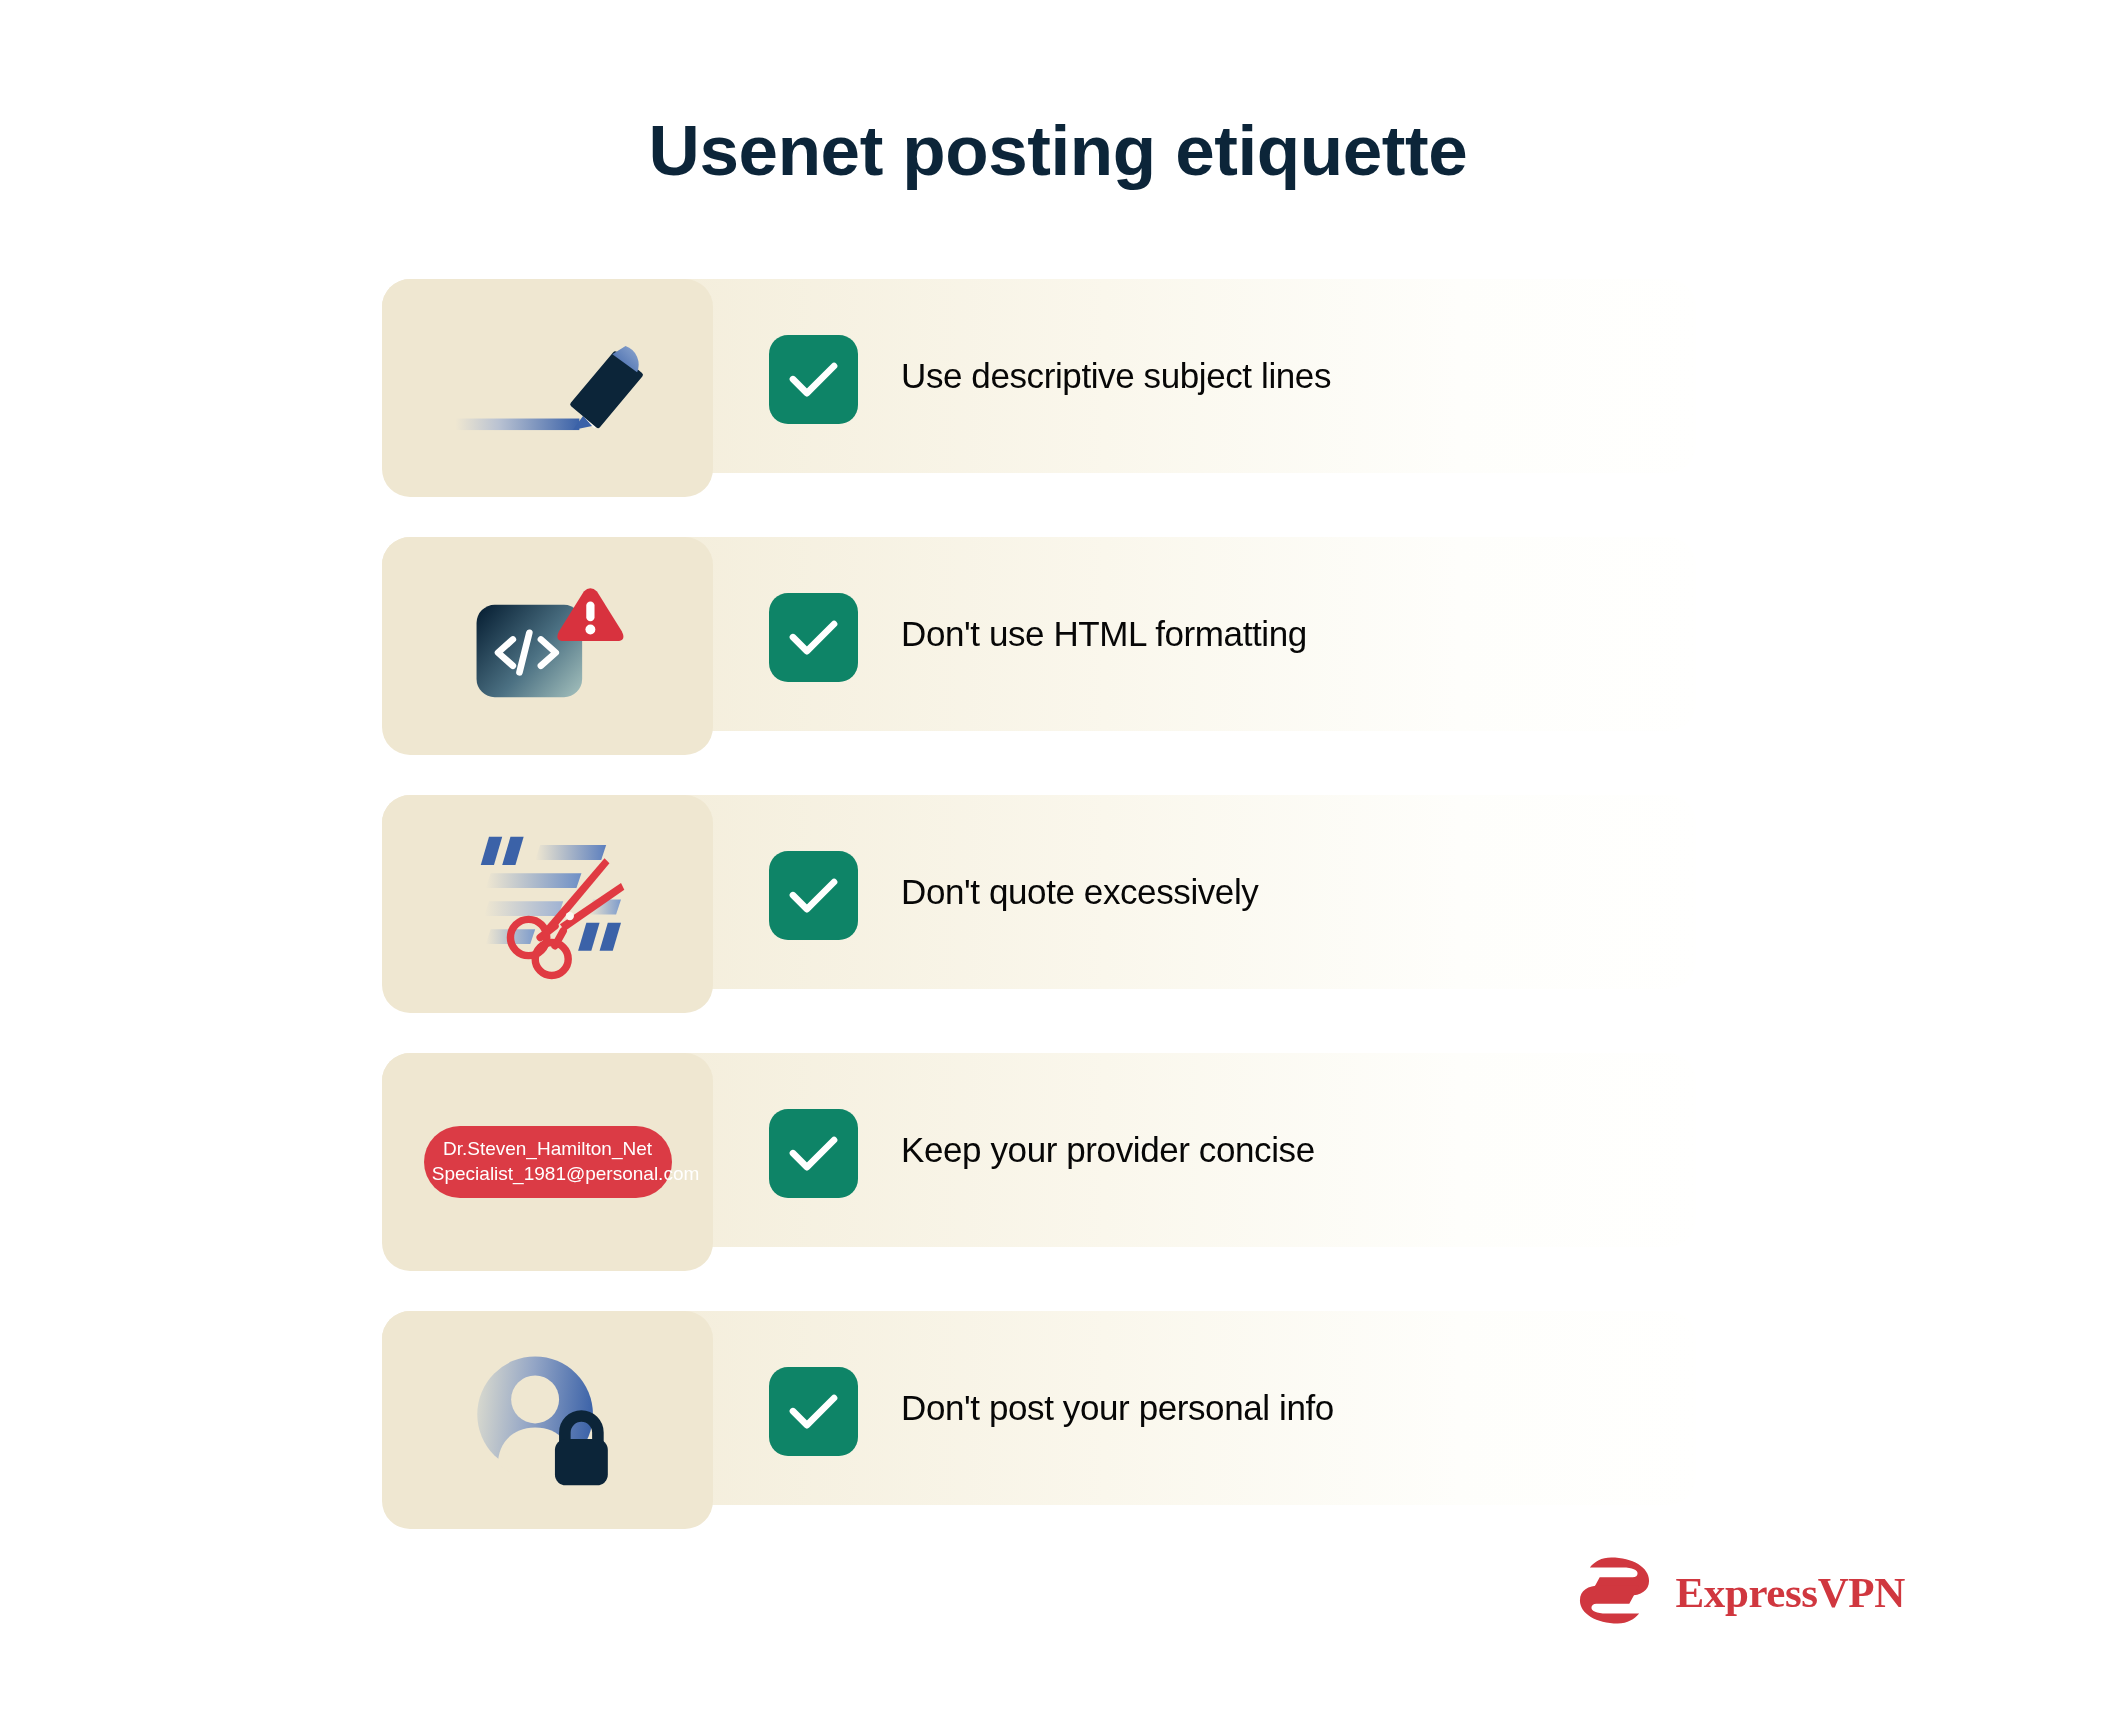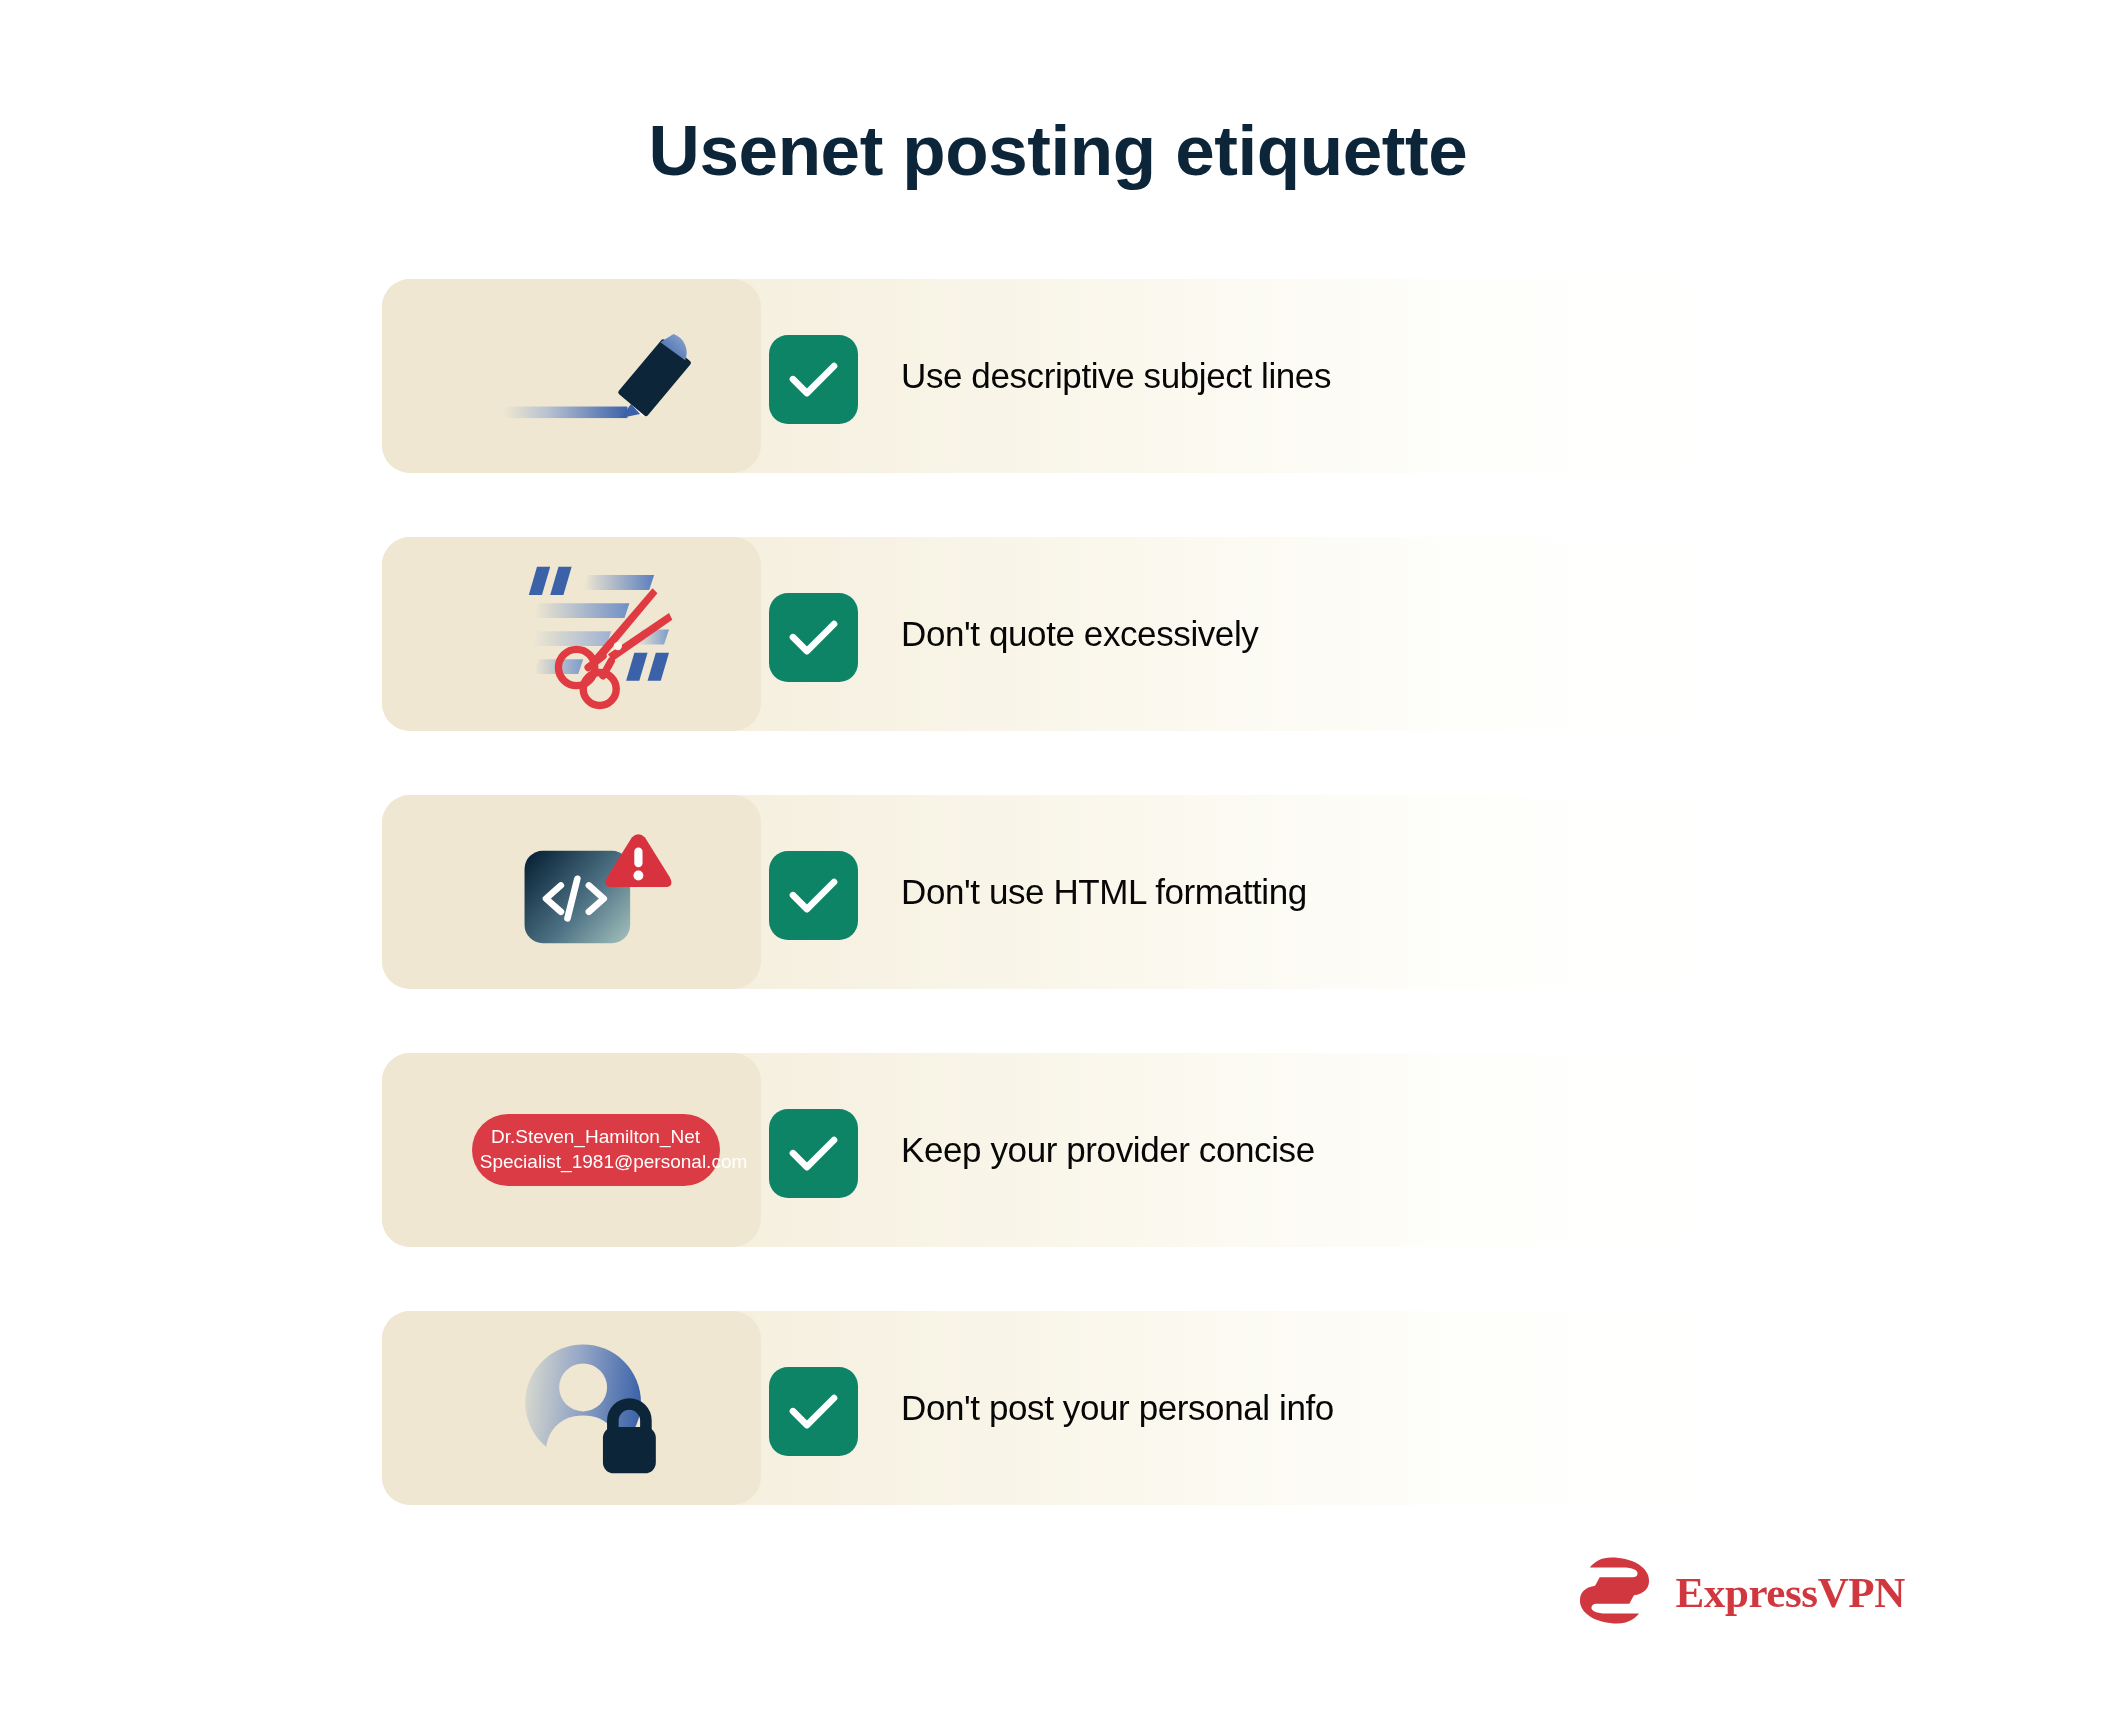--- a/index.html
+++ b/index.html
@@ -55,28 +55,27 @@
     align-items: center;
   }
   .row:last-child { margin-bottom: 0; }
 
   
   .icon-panel {
     position: absolute;
     left: 0;
     top: 0;
     width: 331px;
-    height: 194px;
+    height: 218px;
     border-radius: 28px;
     background: #EFE7D1;
     display: flex;
     align-items: center;
     justify-content: center;
     overflow: visible;
-    padding-left: 48px;
   }
   .icon-panel svg { display: block; }
 
   
   .checkbox {
     position: absolute;
     left: 387px;
     top: 56px;
     width: 89px;
     height: 89px;
@@ -172,76 +171,20 @@
         <svg width="51" height="38" viewBox="0 0 62 46">
           <path d="M6 22 L23 39 L56 6" stroke="#ffffff" stroke-width="8" fill="none" stroke-linecap="round" stroke-linejoin="round"></path>
         </svg>
       </div>
       <div class="row-label">Use descriptive subject lines</div>
     </div>
 
     <div class="row">
       <div class="icon-panel">
         <span>
-          <svg width="178" height="165" viewBox="0 0 215 200">
-            <defs>
-              <linearGradient id="lg2a" x1="0" y1="0" x2="1" y2="0">
-                <stop offset="0%" stop-color="#EFE7D1"></stop>
-                <stop offset="100%" stop-color="#5C7FBE"></stop>
-              </linearGradient>
-              <linearGradient id="lg2b" x1="0" y1="0" x2="1" y2="0">
-                <stop offset="0%" stop-color="#EFE7D1"></stop>
-                <stop offset="100%" stop-color="#6E8FC6"></stop>
-              </linearGradient>
-              <linearGradient id="lg2c" x1="0" y1="0" x2="1" y2="0">
-                <stop offset="0%" stop-color="#EFE7D1"></stop>
-                <stop offset="100%" stop-color="#9FB2D3"></stop>
-              </linearGradient>
-              <linearGradient id="lg2d" x1="0" y1="0" x2="1" y2="0">
-                <stop offset="0%" stop-color="#EFE7D1"></stop>
-                <stop offset="100%" stop-color="#7D9BCB"></stop>
-              </linearGradient>
-            </defs>
-
-            <path d="M36 18 L52 18 L42 52 L26 52 Z" fill="#3B62A8"></path>
-            <path d="M62 18 L78 18 L68 52 L52 52 Z" fill="#3B62A8"></path>
-
-            <path d="M98 28 L178 28 L172 46 L92 46 Z" fill="url(#lg2a)"></path>
-            <path d="M38 62 L148 62 L142 80 L32 80 Z" fill="url(#lg2b)"></path>
-            <path d="M36 96 L126 96 L120 114 L30 114 Z" fill="url(#lg2c)"></path>
-            <path d="M38 130 L92 130 L86 148 L32 148 Z" fill="url(#lg2d)"></path>
-            <path d="M162 94 L196 94 L190 112 L156 112 Z" fill="url(#lg2d)"></path>
-
-            <path d="M154 122 L170 122 L160 156 L144 156 Z" fill="#3B62A8"></path>
-            <path d="M180 122 L196 122 L186 156 L170 156 Z" fill="#3B62A8"></path>
-
-            <path d="M176 44 L182 50 L112 134 L104 128 Z" fill="#E03A42"></path>
-            <path d="M196 74 L200 82 L128 132 L122 124 Z" fill="#E03A42"></path>
-
-            <circle cx="134" cy="114" r="5" fill="#FBF8F0"></circle>
-
-            <path d="M116 126 L98 140" stroke="#E03A42" stroke-width="9" stroke-linecap="round"></path>
-            <path d="M126 132 L116 150" stroke="#E03A42" stroke-width="9" stroke-linecap="round"></path>
-
-            <circle cx="84" cy="140" r="22" fill="none" stroke="#E03A42" stroke-width="9"></circle>
-            <circle cx="112" cy="166" r="20" fill="none" stroke="#E03A42" stroke-width="9"></circle>
-          </svg>
-        </span>
-      </div>
-      <div class="checkbox">
-        <svg width="51" height="38" viewBox="0 0 62 46">
-          <path d="M6 22 L23 39 L56 6" stroke="#ffffff" stroke-width="8" fill="none" stroke-linecap="round" stroke-linejoin="round"></path>
-        </svg>
-      </div>
-      <div class="row-label">Don't quote excessively</div>
-    </div>
-
-    <div class="row">
-      <div class="icon-panel">
-        <span>
           <svg width="165" height="132" viewBox="0 0 200 160">
             <defs>
               <linearGradient id="codeGrad" x1="0" y1="0.15" x2="1" y2="0.9">
                 <stop offset="0%" stop-color="#0C2539"></stop>
                 <stop offset="55%" stop-color="#4C7183"></stop>
                 <stop offset="100%" stop-color="#9DBAB8"></stop>
               </linearGradient>
             </defs>
 
             <rect x="14" y="30" width="128" height="112" rx="22" fill="url(#codeGrad)"></rect>
@@ -255,20 +198,76 @@
             <circle cx="152" cy="60" r="6" fill="#ffffff"></circle>
           </svg>
         </span>
       </div>
       <div class="checkbox">
         <svg width="51" height="38" viewBox="0 0 62 46">
           <path d="M6 22 L23 39 L56 6" stroke="#ffffff" stroke-width="8" fill="none" stroke-linecap="round" stroke-linejoin="round"></path>
         </svg>
       </div>
       <div class="row-label">Don't use HTML formatting</div>
+    </div>
+
+    <div class="row">
+      <div class="icon-panel">
+        <span>
+          <svg width="178" height="165" viewBox="0 0 215 200">
+            <defs>
+              <linearGradient id="lg2a" x1="0" y1="0" x2="1" y2="0">
+                <stop offset="0%" stop-color="#EFE7D1"></stop>
+                <stop offset="100%" stop-color="#5C7FBE"></stop>
+              </linearGradient>
+              <linearGradient id="lg2b" x1="0" y1="0" x2="1" y2="0">
+                <stop offset="0%" stop-color="#EFE7D1"></stop>
+                <stop offset="100%" stop-color="#6E8FC6"></stop>
+              </linearGradient>
+              <linearGradient id="lg2c" x1="0" y1="0" x2="1" y2="0">
+                <stop offset="0%" stop-color="#EFE7D1"></stop>
+                <stop offset="100%" stop-color="#9FB2D3"></stop>
+              </linearGradient>
+              <linearGradient id="lg2d" x1="0" y1="0" x2="1" y2="0">
+                <stop offset="0%" stop-color="#EFE7D1"></stop>
+                <stop offset="100%" stop-color="#7D9BCB"></stop>
+              </linearGradient>
+            </defs>
+
+            <path d="M36 18 L52 18 L42 52 L26 52 Z" fill="#3B62A8"></path>
+            <path d="M62 18 L78 18 L68 52 L52 52 Z" fill="#3B62A8"></path>
+
+            <path d="M98 28 L178 28 L172 46 L92 46 Z" fill="url(#lg2a)"></path>
+            <path d="M38 62 L148 62 L142 80 L32 80 Z" fill="url(#lg2b)"></path>
+            <path d="M36 96 L126 96 L120 114 L30 114 Z" fill="url(#lg2c)"></path>
+            <path d="M38 130 L92 130 L86 148 L32 148 Z" fill="url(#lg2d)"></path>
+            <path d="M162 94 L196 94 L190 112 L156 112 Z" fill="url(#lg2d)"></path>
+
+            <path d="M154 122 L170 122 L160 156 L144 156 Z" fill="#3B62A8"></path>
+            <path d="M180 122 L196 122 L186 156 L170 156 Z" fill="#3B62A8"></path>
+
+            <path d="M176 44 L182 50 L112 134 L104 128 Z" fill="#E03A42"></path>
+            <path d="M196 74 L200 82 L128 132 L122 124 Z" fill="#E03A42"></path>
+
+            <circle cx="134" cy="114" r="5" fill="#FBF8F0"></circle>
+
+            <path d="M116 126 L98 140" stroke="#E03A42" stroke-width="9" stroke-linecap="round"></path>
+            <path d="M126 132 L116 150" stroke="#E03A42" stroke-width="9" stroke-linecap="round"></path>
+
+            <circle cx="84" cy="140" r="22" fill="none" stroke="#E03A42" stroke-width="9"></circle>
+            <circle cx="112" cy="166" r="20" fill="none" stroke="#E03A42" stroke-width="9"></circle>
+          </svg>
+        </span>
+      </div>
+      <div class="checkbox">
+        <svg width="51" height="38" viewBox="0 0 62 46">
+          <path d="M6 22 L23 39 L56 6" stroke="#ffffff" stroke-width="8" fill="none" stroke-linecap="round" stroke-linejoin="round"></path>
+        </svg>
+      </div>
+      <div class="row-label">Don't quote excessively</div>
     </div>
 
     <div class="row">
       <div class="icon-panel">
         <div class="sig-pill">
           <div>Dr.Steven_Hamilton_Net</div>
           <div>Specialist_1981@personal.com</div>
         </div>
       </div>
       <div class="checkbox">

